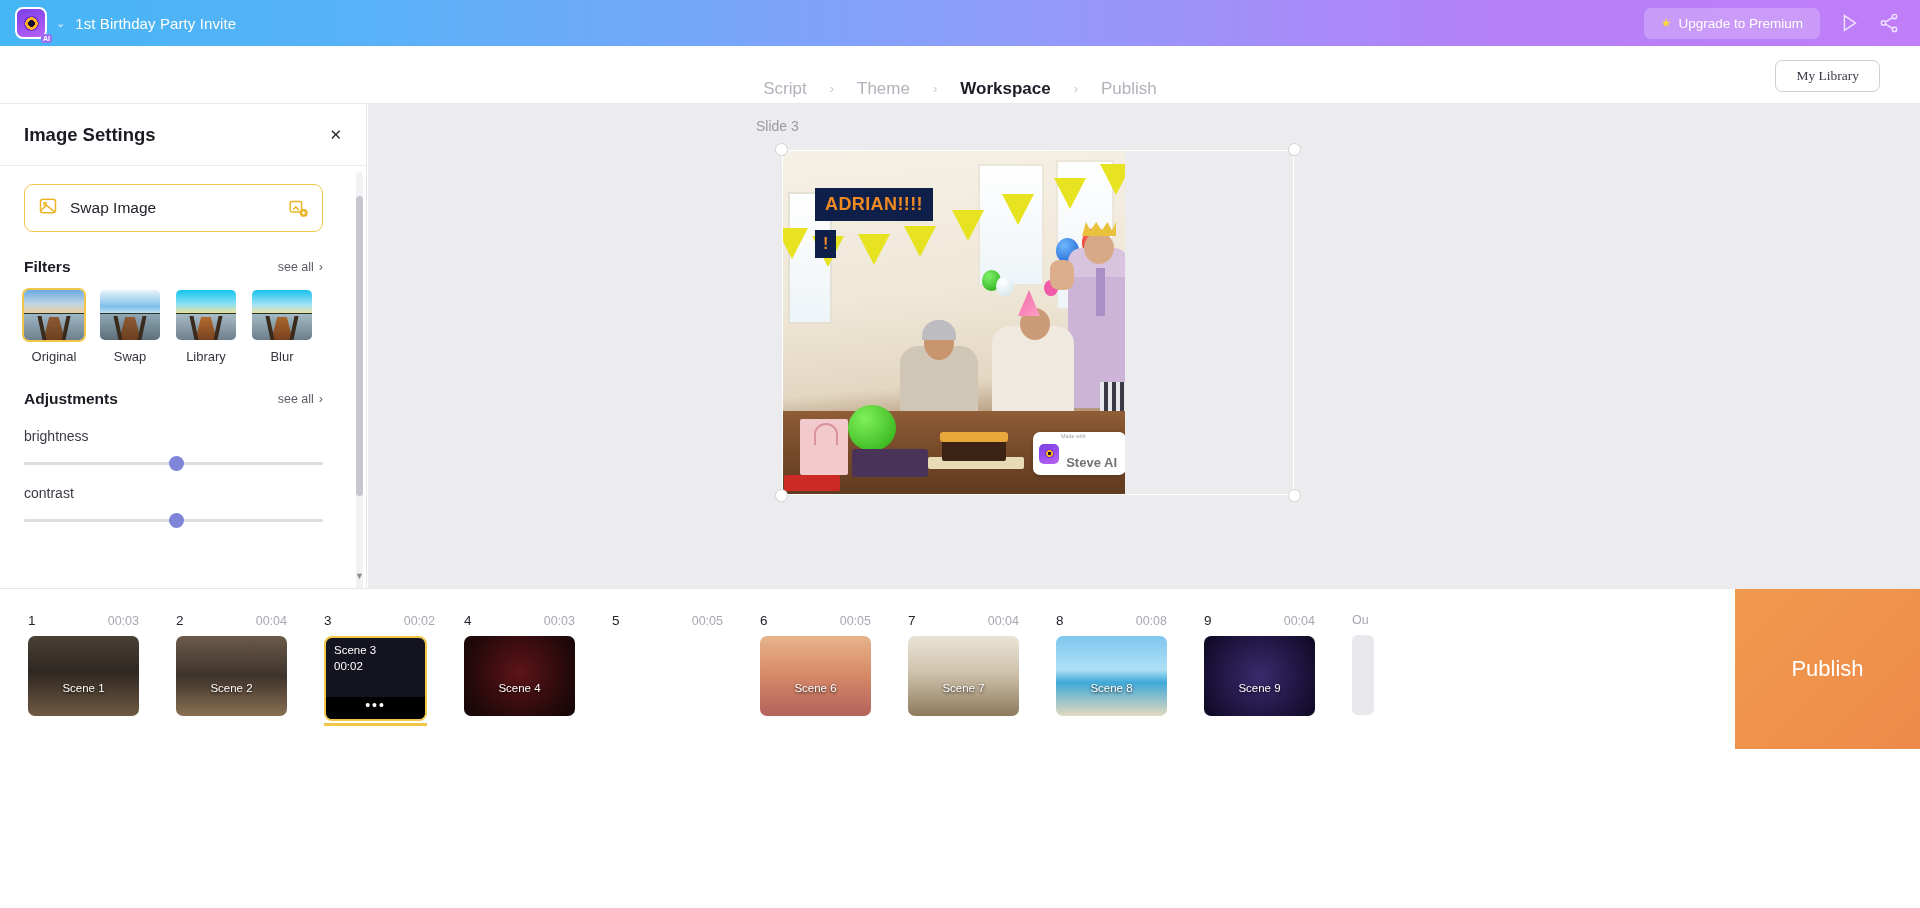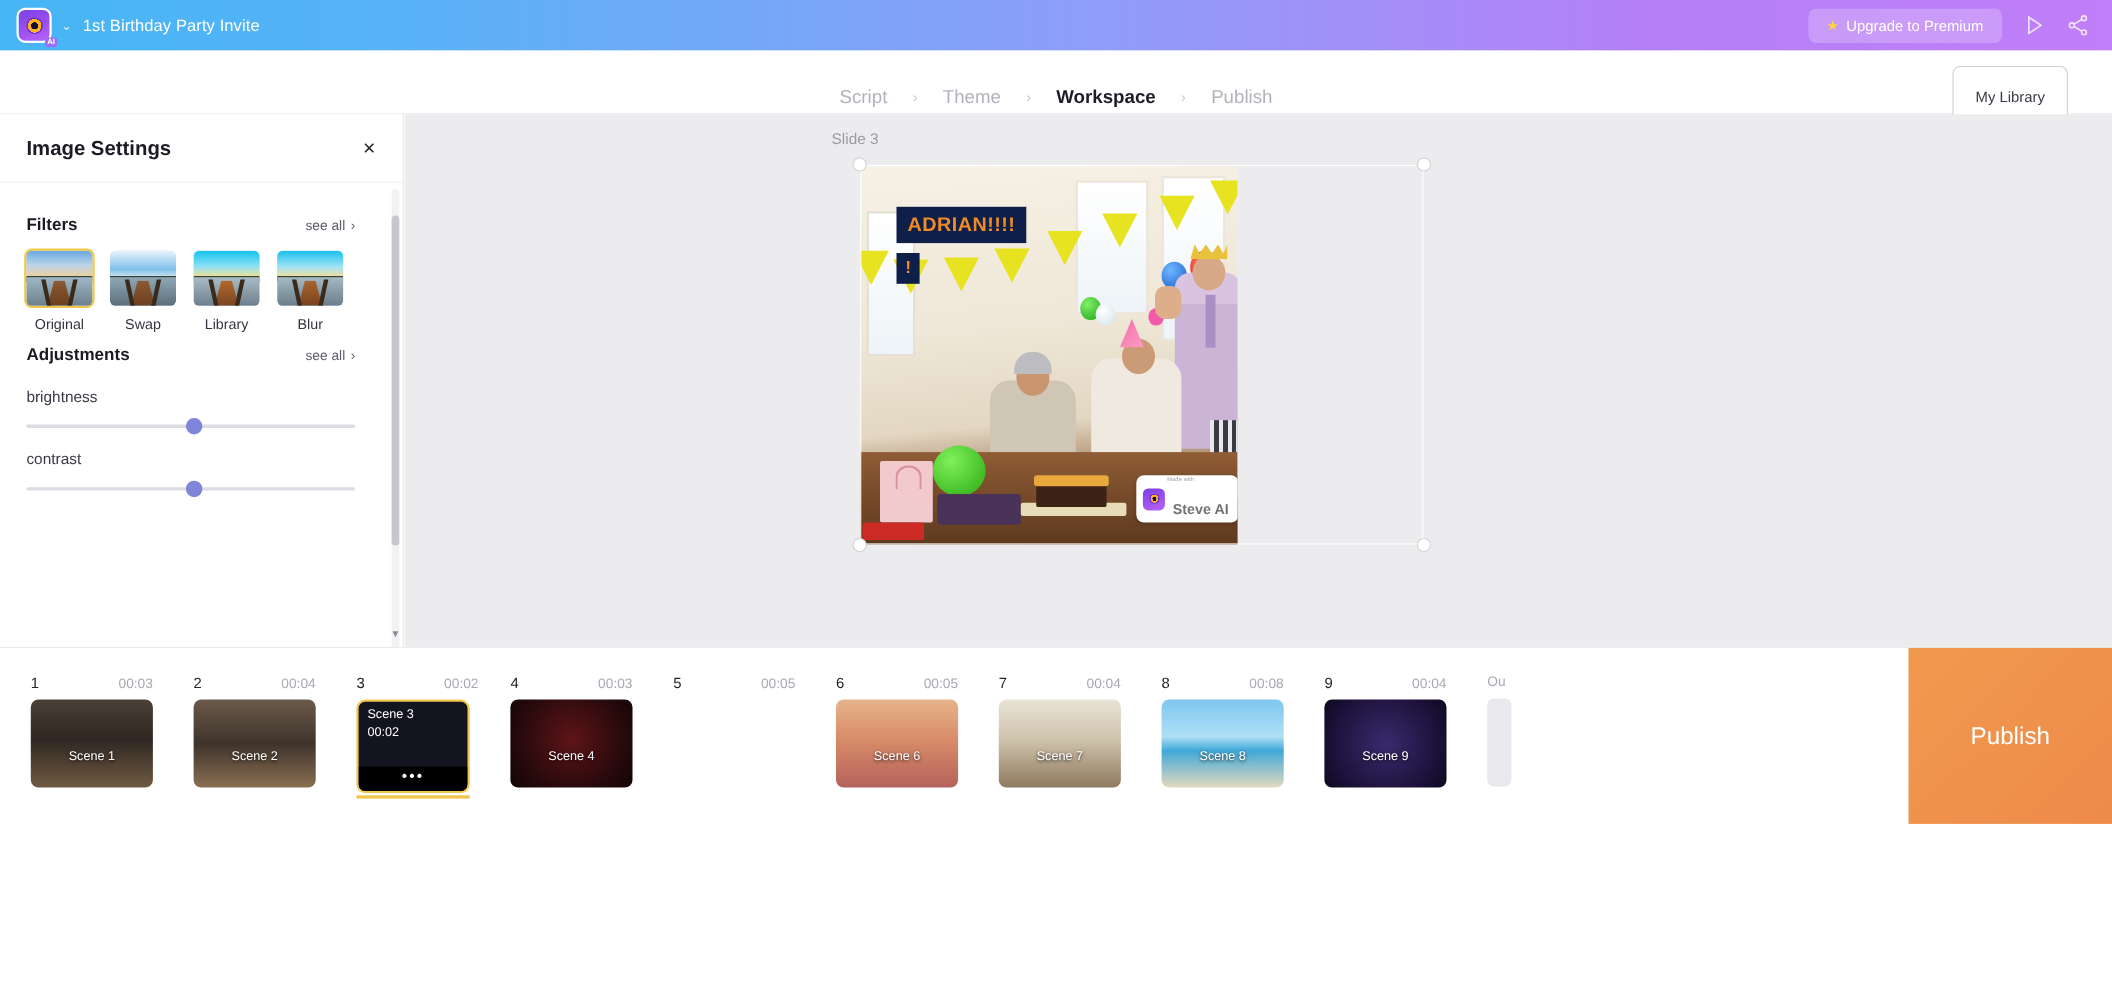--- a/index.html
+++ b/index.html
@@ -50,22 +50,22 @@
     background: #fff; border-bottom: 1px solid #e9e9ed;
     display: flex; align-items: center; justify-content: center;
   }
   .crumbs { display: flex; align-items: center; gap: 23px; margin-top: 28px; }
   .crumb { font-size: 17px; color: #b2b2bb; cursor: pointer; }
   .crumb.active { color: #1d1d27; font-weight: bold; }
   .crumb-sep { color: #c7c7cf; font-size: 13px; }
   .mylib-btn {
     position: absolute; right: 40px; top: 14px;
     border: 1px solid #cfcfd8; background: #fff; border-radius: 7px;
-    font-size: 13.5px; color: #3a3a46; padding: 20px 20px; cursor: pointer;
-    font-family: Liberation Sans, sans-serif;
+    font-size: 13.5px; color: #3a3a46; padding: 7px 20px; cursor: pointer;
+    font-family: Liberation Serif, serif;
     text-align: center;
   }
 
   
   .side {
     position: absolute; left: 0; top: 104px; width: 367px; height: 484px;
     background: #fff; border-right: 1px solid #e6e6ea; overflow: hidden;
   }
   .side-head {
     height: 62px; display: flex; align-items: center; padding: 0 24px;
@@ -76,21 +76,21 @@
   .side-body { padding: 18px 24px 0 24px; height: 422px; position: relative; }
 
   .swap-btn {
     width: 299px; height: 48px; border: 1.6px solid #f1c74a; border-radius: 9px;
     background: #fff; display: flex; align-items: center; padding: 0 13px;
     cursor: pointer; gap: 12px;
   }
   .swap-label { font-size: 15.5px; color: #23232c; }
   .swap-right { margin-left: auto; display: flex; }
 
-  .sec-head { display: flex; align-items: center; margin-top: 12px; width: 299px; }
+  .sec-head { display: flex; align-items: center; margin-top: 26px; width: 299px; }
   .sec-title { font-size: 15.5px; font-weight: bold; color: #1b1b24; }
   .see-all { margin-left: auto; font-size: 12.5px; color: #5b5b66; cursor: pointer; display: flex; align-items: center; gap: 5px; }
 
   .filters { display: flex; gap: 16px; margin-top: 14px; }
   .filter { width: 60px; cursor: pointer; }
   .filter-thumb {
     width: 60px; height: 50px; border-radius: 5px; overflow: hidden;
     position: relative; background: #bcd8ee;
   }
   .filter.sel .filter-thumb { outline: 2px solid #f1c74a; outline-offset: 0px; }
@@ -318,20 +318,38 @@
   <button class="mylib-btn">My Library</button>
 </div>
 
 <div class="side">
   <div class="side-head">
     <span class="side-title">Image Settings</span>
     <span class="side-close">✕</span>
   </div>
 
   <div class="side-body">
+    <div class="swap-btn">
+      <span>
+        <svg width="20" height="20" viewBox="0 0 24 24" fill="none" stroke="#eab328" stroke-width="1.8">
+          <rect x="3" y="4" width="18" height="16" rx="3"></rect>
+          <circle cx="8.5" cy="9.5" r="1.6"></circle>
+          <path d="M4 17 L10 11 L20 19"></path>
+        </svg>
+      </span>
+      <span class="swap-label">Swap Image</span>
+      <span class="swap-right">
+        <svg width="21" height="21" viewBox="0 0 24 24" fill="none" stroke="#eab328" stroke-width="1.7">
+          <rect x="2.5" y="4" width="13" height="12" rx="2"></rect>
+          <path d="M6 13 L9 10 L12.5 14"></path>
+          <circle cx="18" cy="17" r="4.5" fill="#eab328" stroke="none"></circle>
+          <path d="M16.2 17 h3.6 M18 15.2 v3.6" stroke="#fff" stroke-width="1.4"></path>
+        </svg>
+      </span>
+    </div>
 
     <div class="sec-head">
       <span class="sec-title">Filters</span>
       <span class="see-all">
         <span>see all</span>
         <span>›</span>
       </span>
     </div>
 
     <div class="filters">

